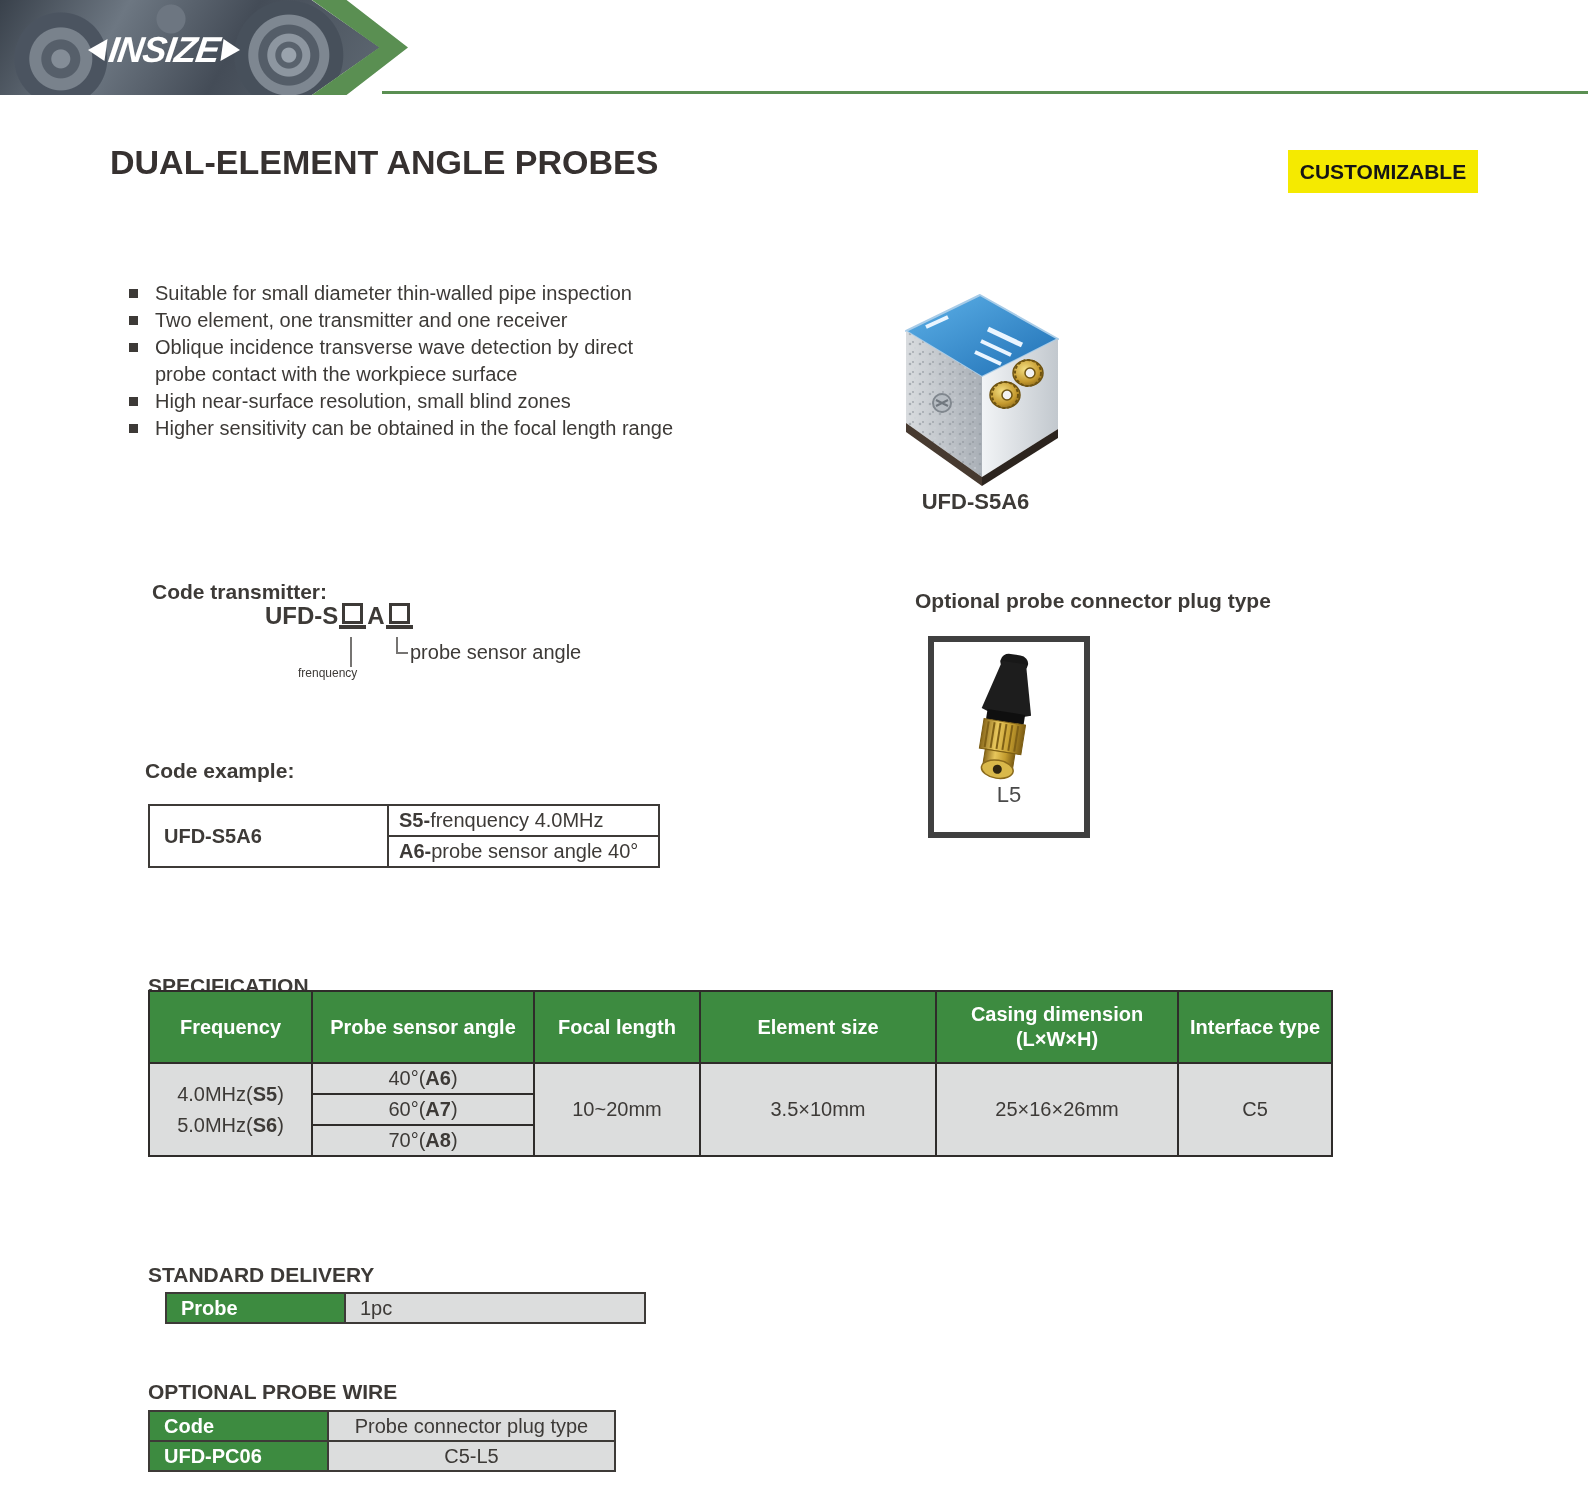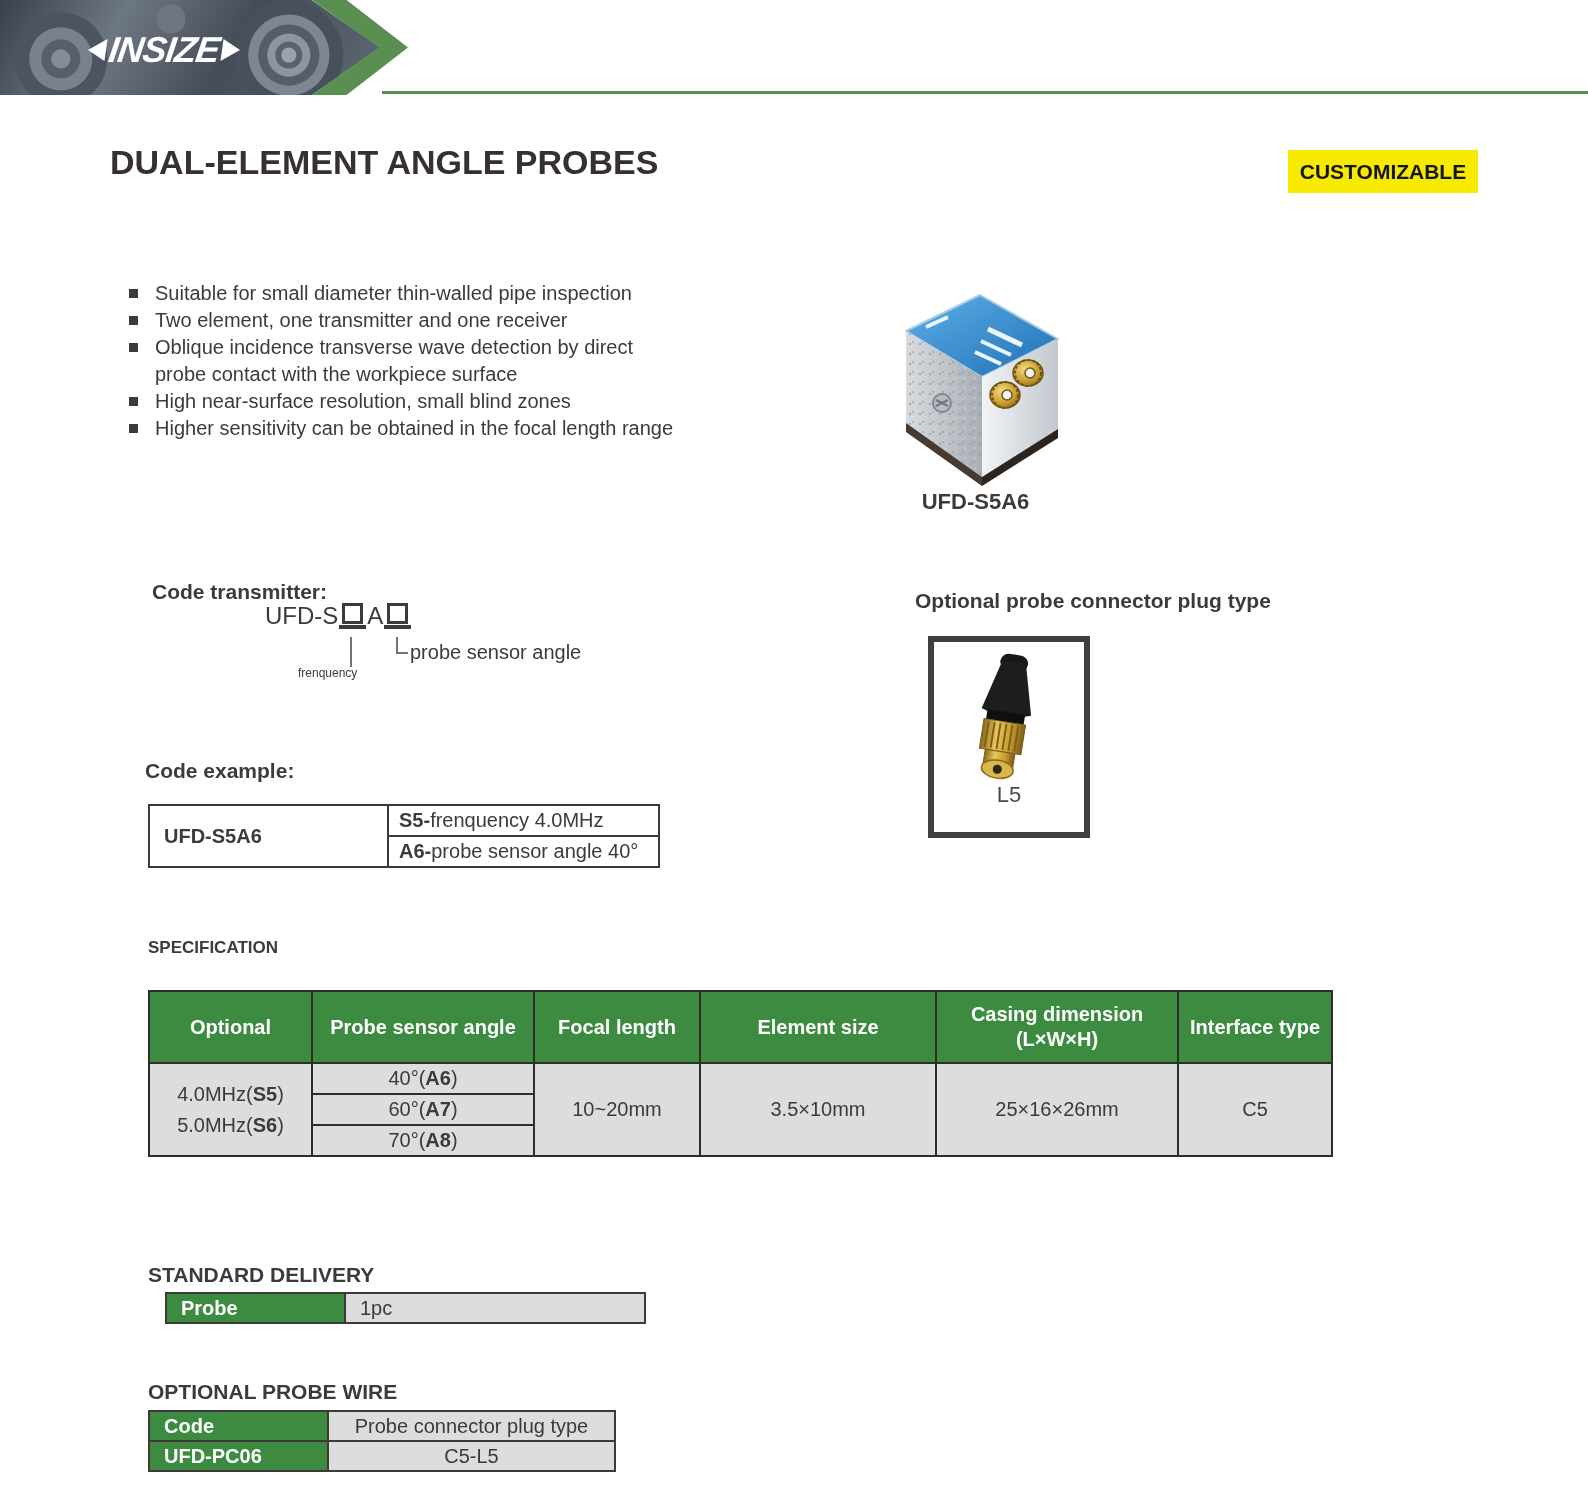--- a/index.html
+++ b/index.html
@@ -42,21 +42,21 @@
   .features { position:absolute; left:112px; top:264px; width:548px; list-style:none; margin:16px; padding:0; font-size:20px; line-height:27px; }
   .features li { position:relative; padding-left:27px; }
   .features li::before { content:""; position:absolute; left:1px; top:9px; width:9px; height:9px; background:#3d3a37; }
 
   
   .product { position:absolute; left:878px; top:281px; width:195px; height:205px; }
   .product-caption { position:absolute; left:878px; top:489px; width:195px; text-align:center; font-size:22px; font-weight:bold; }
 
   
   .ce-heading { position:absolute; left:152px; top:580px; font-size:21px; font-weight:bold; }
-  .ce-code { position:absolute; left:265px; top:603px; display:flex; align-items:flex-start; font-size:24px; font-weight:normal; line-height:1.1; }
+  .ce-code { position:absolute; left:265px; top:603px; display:flex; align-items:flex-start; font-size:24px; font-weight:bold; line-height:1.1; }
   .boxwrap { display:inline-block; border-bottom:4px solid #3d3a37; padding:0 3px 1px 3px; margin:0 1px; line-height:0; }
   .sqbox { display:inline-block; width:15px; height:15px; border:3px solid #3d3a37; }
   .ce-line { position:absolute; background:#767472; }
   .ce-v1 { left:350px; top:637px; width:2px; height:30px; }
   .ce-v2 { left:396px; top:637px; width:2px; height:17px; }
   .ce-h2 { left:396px; top:652px; width:12px; height:2px; }
   .ce-freq { position:absolute; left:298px; top:666px; font-size:12px; }
   .ce-angle { position:absolute; left:410px; top:641px; font-size:20px; }
 
   
@@ -66,21 +66,21 @@
   .cx-table td { border:2px solid #3d3a37; height:27px; font-size:20px; vertical-align:middle; }
   .cx-code { width:222px; font-size:22px; font-weight:bold; padding-left:14px; }
   .cx-val { width:258px; padding-left:10px; }
 
   
   .conn-heading { position:absolute; left:915px; top:589px; font-size:21px; font-weight:bold; }
   .conn-box { position:absolute; left:928px; top:636px; width:150px; height:190px; border:6px solid #404040; background:#fff; }
   .conn-label { position:absolute; left:0; bottom:24px; width:100%; text-align:center; font-size:22px; color:#4a4a4a; }
 
   
-  .spec-heading { position:absolute; left:148px; top:938px; font-size:17px; font-weight:bold; }
+  .spec-heading { position:absolute; left:148px; top:974px; font-size:21px; font-weight:bold; }
   .spec-table { position:absolute; left:148px; top:990px; table-layout:fixed; width:1183px; }
   .spec-table th {
     background:var(--green); color:#fff; font-size:20px; font-weight:bold;
     border:2px solid #2f2c2a; height:68px; text-align:center; vertical-align:middle; line-height:1.25;
   }
   .spec-table td {
     background:var(--cell_gray); border:2px solid #2f2c2a; font-size:20px;
     text-align:center; vertical-align:middle; height:27px;
   }
   .freq-cell { line-height:1.55; }
@@ -237,21 +237,21 @@
     <colgroup>
       <col style="width:163px">
         <col style="width:222px">
         <col style="width:166px">
       <col style="width:236px">
         <col style="width:242px">
         <col style="width:154px">
     </colgroup>
     <tbody>
         <tr>
-      <th>Optional</th>
+      <th>Frequency</th>
       <th>Probe sensor angle</th>
       <th>Focal length</th>
       <th>Element size</th>
       <th><span>Casing dimension</span><br><span>(L×W×H)</span></th>
       <th>Interface type</th>
     </tr>
     <tr>
       <td class="freq-cell" rowspan="3">
         <span>4.0MHz(</span><b>S5</b><span>)</span><br>
         <span>5.0MHz(</span><b>S6</b><span>)</span>

